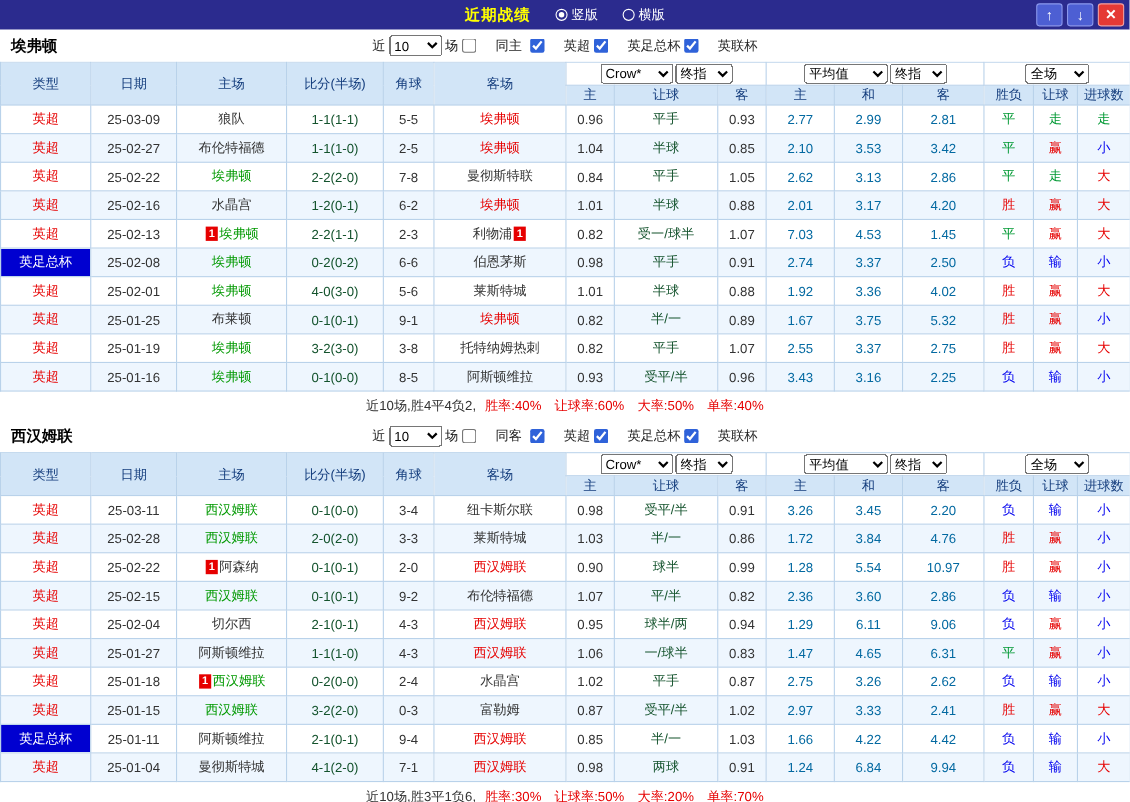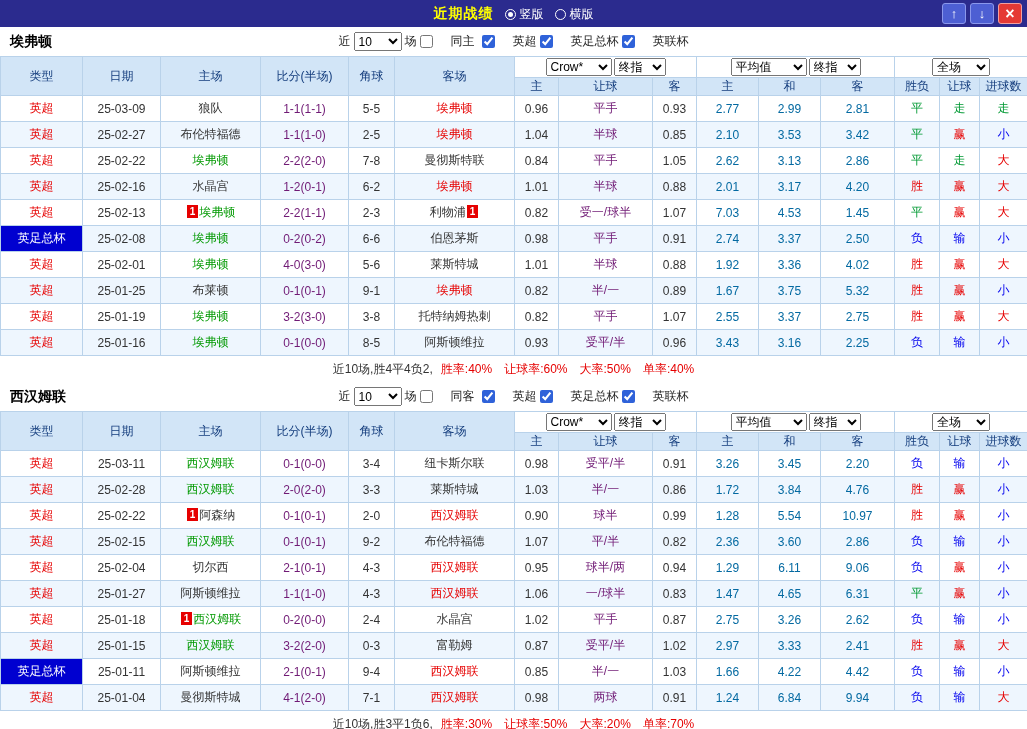--- a/index.html
+++ b/index.html
@@ -1,20 +1,20 @@
 <!DOCTYPE html>
 <html><head>
 <meta charset="utf-8">
 <style>
   *{box-sizing:border-box;margin:0;padding:0}
   html,body{width:1027px;height:729px;overflow:hidden}
   body{font-family:"Liberation Sans","DejaVu Sans",sans-serif;background:#fff;font-size:12px}
   
   .titlebar{height:27px;background:#2b2b8e;position:relative;display:flex;align-items:center;justify-content:center}
-  .tb-group{display:flex;align-items:flex-end;gap:11px}
+  .tb-group{display:flex;align-items:flex-start;gap:22px}
   .tb-title{color:#ffff00;font-weight:bold;font-size:14px;letter-spacing:1px}
   .tb-radio{display:flex;align-items:center;gap:4px;cursor:pointer;color:#fff;font-size:12px}
   .radio{width:11px;height:11px;border:1px solid #fff;border-radius:50%;display:inline-block;position:relative;background:transparent}
   .radio.checked::after{content:"";position:absolute;left:2px;top:2px;width:5px;height:5px;background:#fff;border-radius:50%}
   .tb-buttons{position:absolute;right:5px;top:3px;display:flex;gap:4px}
   .tb-btn{width:24px;height:21px;border:1px solid #8a97ec;background:#4d5fd3;color:#fff;font-weight:bold;border-radius:3px;cursor:pointer;font-size:13px;display:flex;align-items:center;justify-content:center;line-height:1}
   .tb-btn.close{background:#e53935;border-color:#f2a0a0;font-size:16px}
   
   .section-head{height:29px;display:flex;align-items:center;position:relative;background:#fff}
   .team-name{font-size:14px;font-weight:bold;color:#000;padding-left:10px}
@@ -29,21 +29,21 @@
   th,td{border:1px solid #b9d2ea;text-align:center;overflow:hidden;white-space:nowrap}
   thead th{background:#d2e5f7;color:#143d7d;font-weight:normal;height:17px;font-size:12px}
   thead th.selcell{background:#fff;padding:1px 0;height:20px}
   .selcell select{height:18px;font-size:12px;margin:0 1px}
   .sel-company{width:66px}.sel-stage{width:52px}.sel-avg{width:76px}.sel-scope{width:58px}
   tbody td{height:26px;font-size:12px;color:#333;background-clip:padding-box}
   tbody tr:nth-child(even) td{background:#eef6fe}
   td.c-league{color:#e60000}
   td.c-league.cup{background:#0000d0 !important;color:#fff}
   tbody tr:nth-child(even) td.c-league.cup{background:#0000d0 !important}
-  td.c-score,td.c-handicap{color:#701a75}
+  td.c-score,td.c-handicap{color:#14532d}
   td.c-avg{color:#0369a1}
   .team-home-hl{color:#009900}
   .team-away-hl{color:#e60000}
   td.res-r{color:#e60000}
   td.res-g{color:#009933}
   td.res-b{color:#0000ee}
   .badge{display:inline-block;background:#e60000;color:#fff;font-size:10px;line-height:13px;padding:0 3px;margin:0 1px;vertical-align:1px;font-weight:bold}
   
   .summary{height:26px;display:flex;align-items:center;justify-content:center;gap:8px;font-size:12px}
   .summary .rec{color:#333}

